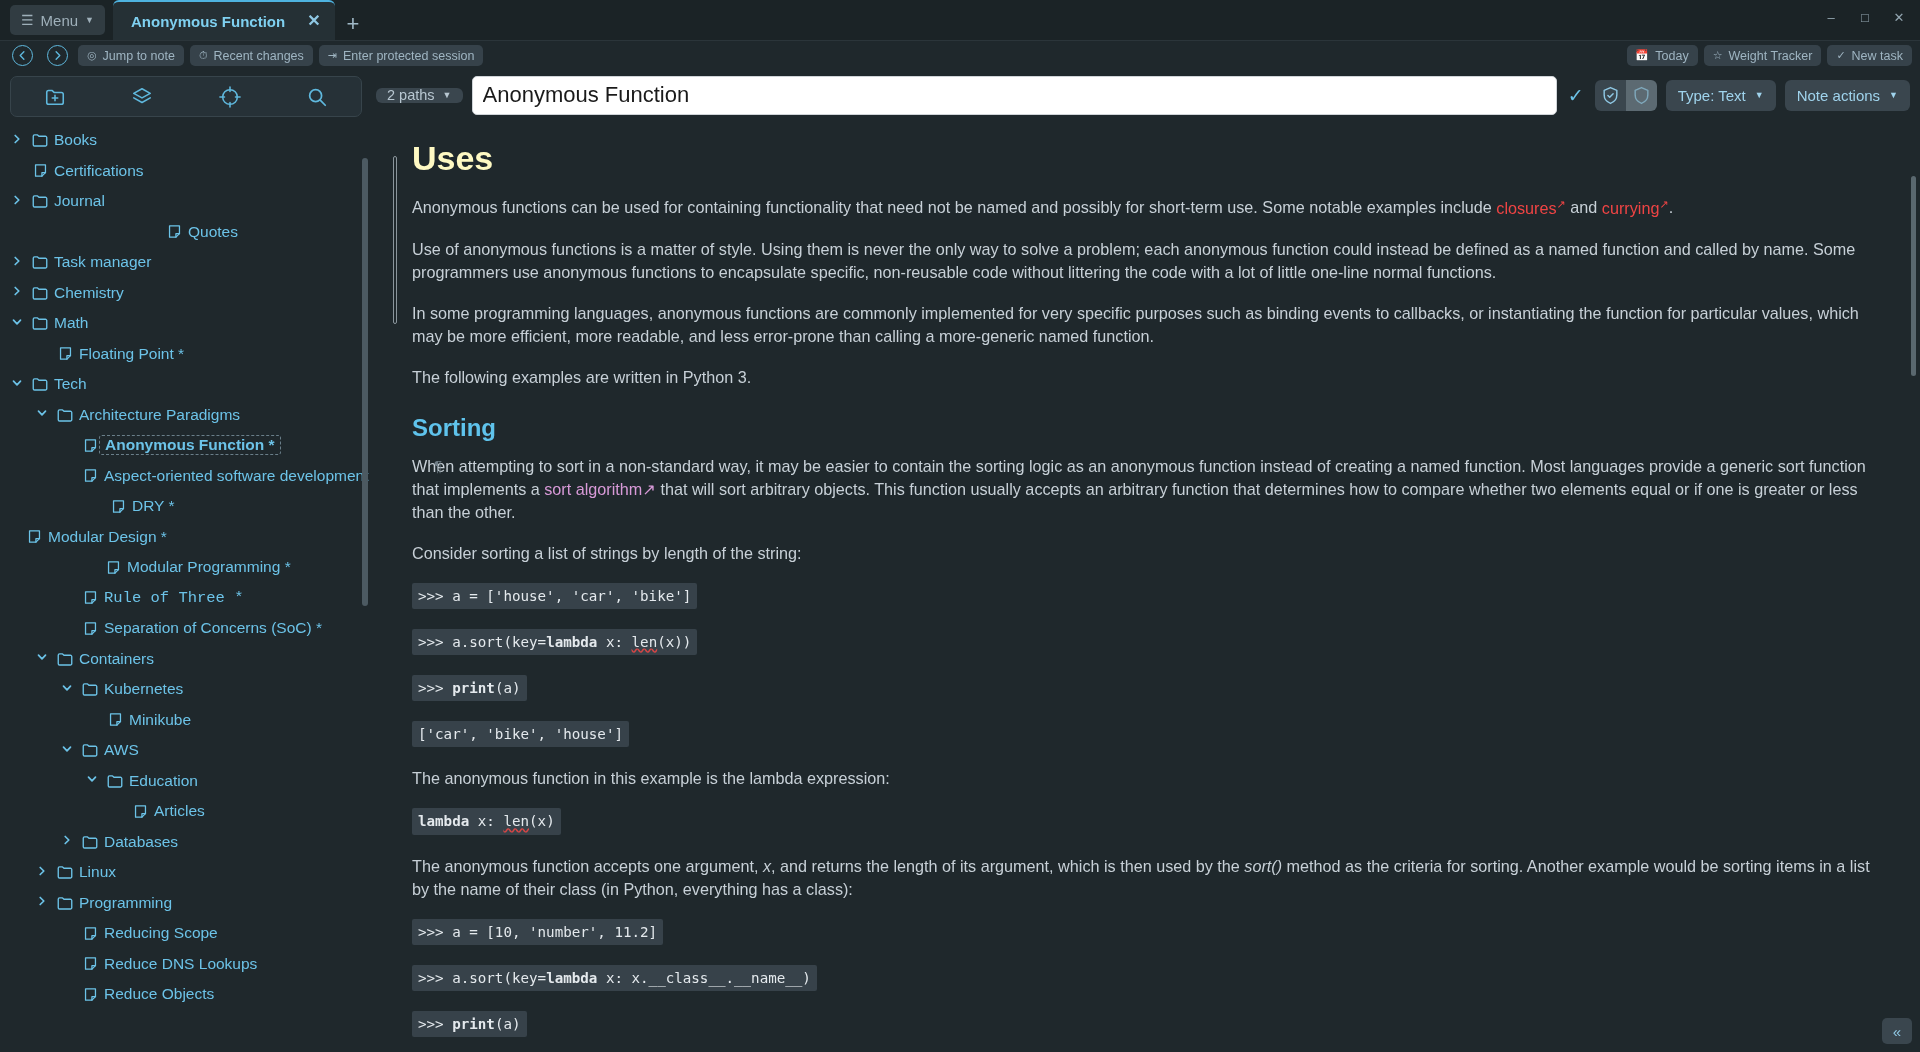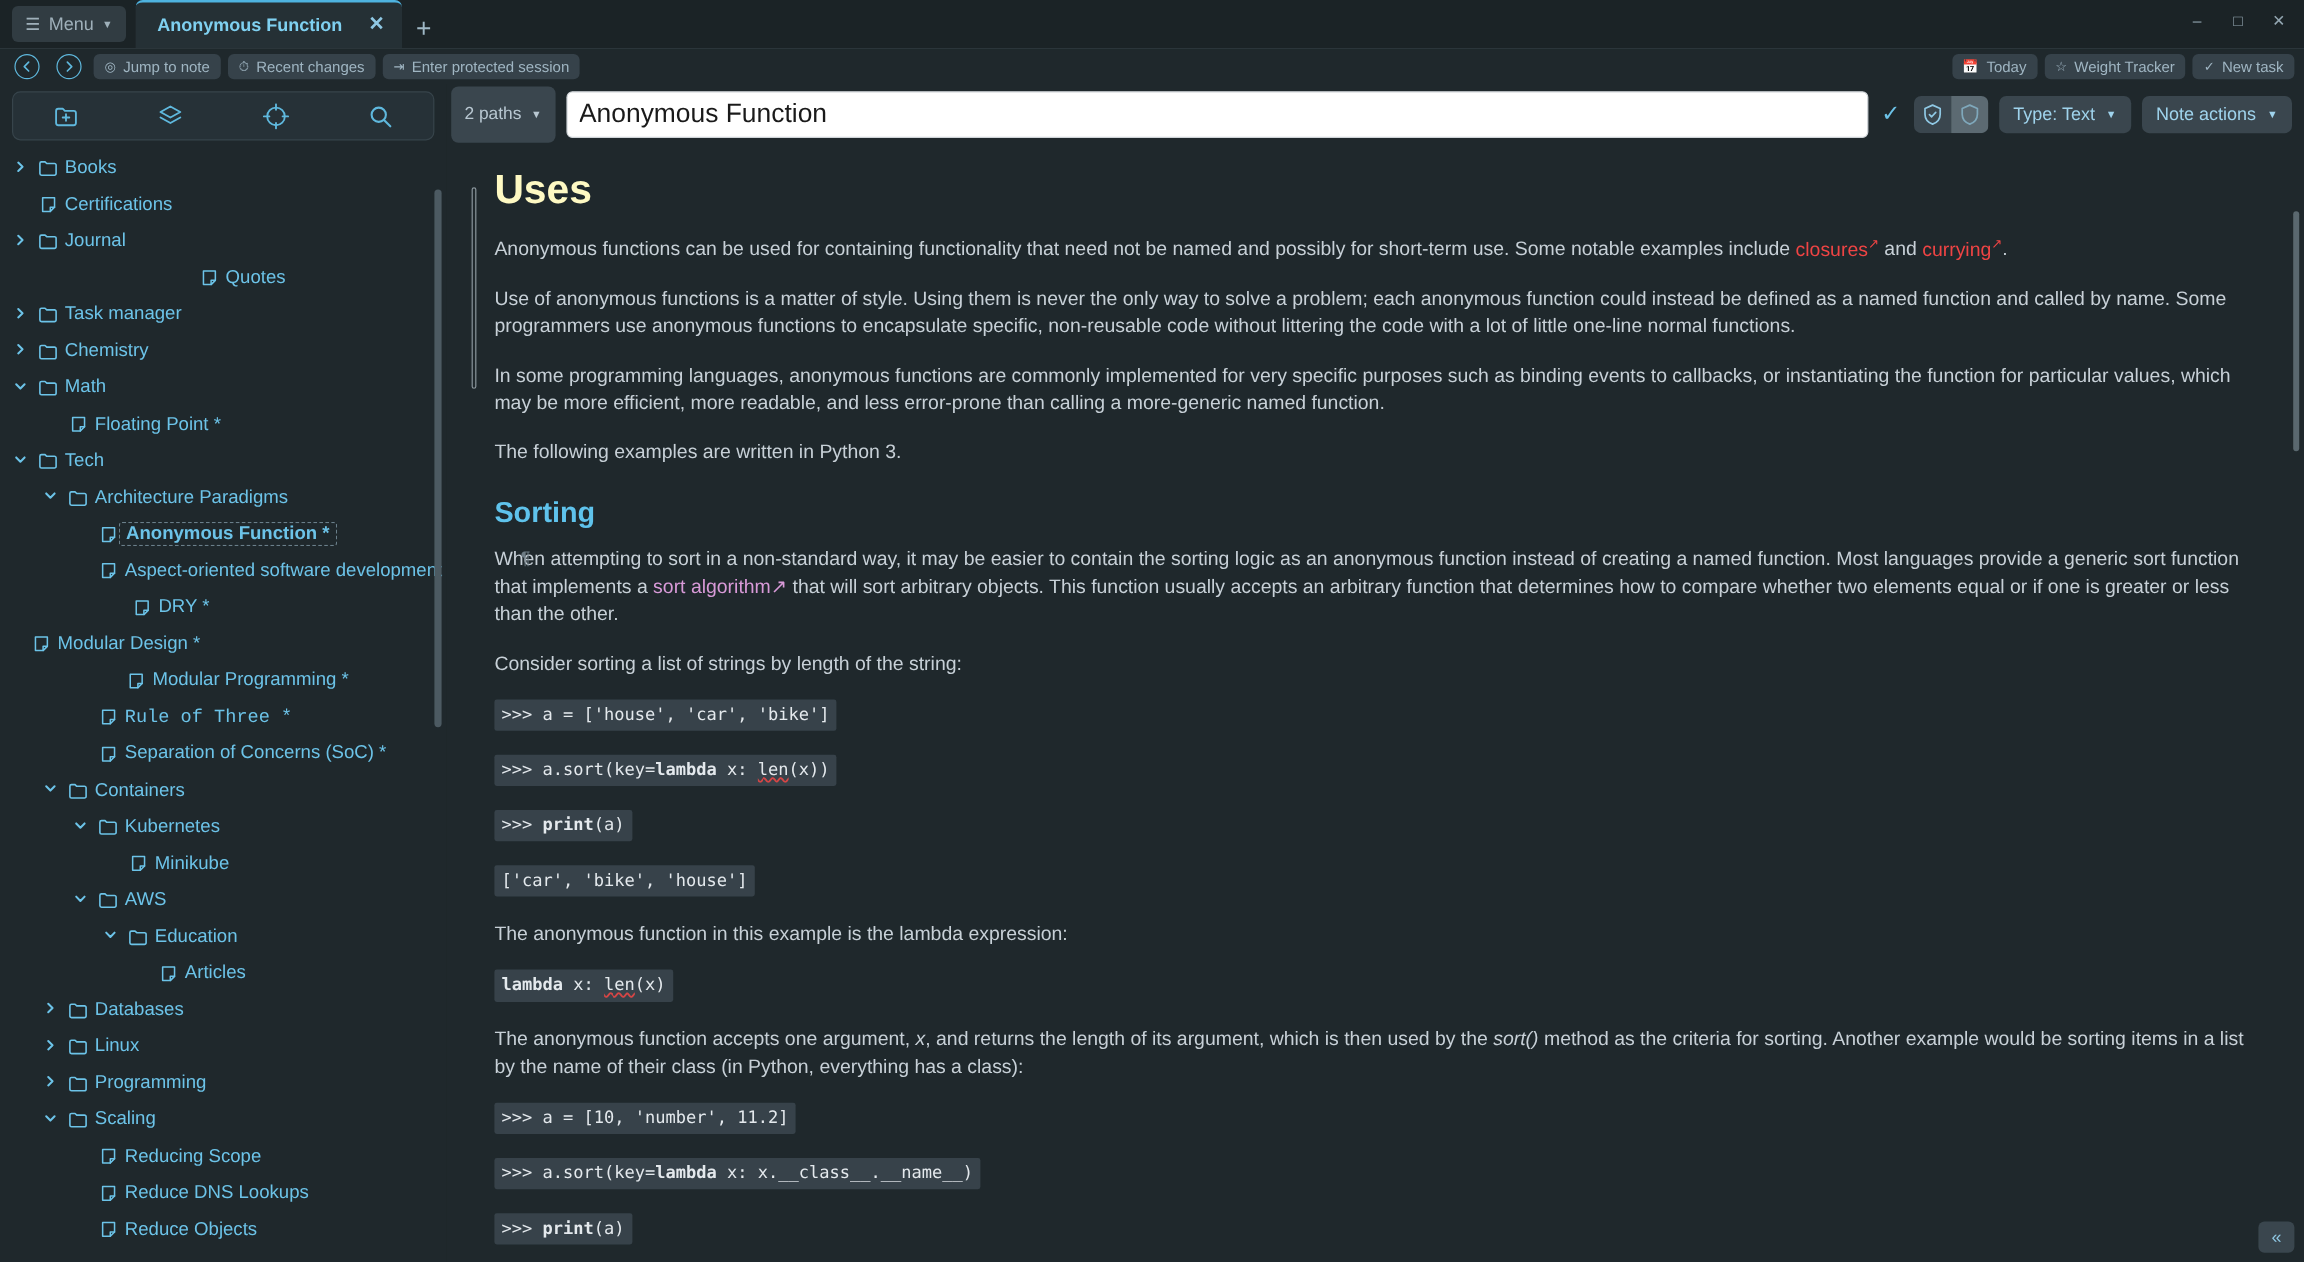--- a/index.html
+++ b/index.html
@@ -150,21 +150,21 @@
   .content-col { flex: 1; display: flex; flex-direction: column; overflow: hidden; background: #1f282c; }
 
   .note-header {
     height: 50px; min-height: 50px;
     display: flex; align-items: center;
     padding: 0 10px 0 0;
     gap: 9px;
   }
   .paths-btn {
     background: #3a464e; color: #b8c7d1;
-    border-radius: 6px; height: 47px;
+    border-radius: 6px; height: 15px;
     padding: 0 11px;
     display: flex; align-items: center; gap: 8px;
     font-size: 14.5px; cursor: pointer;
     margin-left: 4px;
   }
   .title-input {
     flex: 1;
     height: 39px;
     background: #ffffff;
     border: 1px solid #cfd4d8;
@@ -588,63 +588,52 @@
         <div class="node" style="padding-left: 106px;">
           <span class="chev blank"></span>
           <span class="nicon">
             <svg width="17" height="17" viewBox="0 0 24 24" fill="none" stroke="#6cc3e8" stroke-width="1.8" stroke-linecap="round" stroke-linejoin="round">
               <path d="M19 4H5v16h9l5-5z"></path>
               <path d="M14 20v-5h5"></path>
             </svg>
           </span>
           <span class="nlabel">Articles</span>
         </div>
+        <div class="node" style="padding-left: 31px; margin-left: 25px;">
+          <span class="chev"><svg width="12" height="12" viewBox="0 0 12 12">
+              <path d="M4.2 2.5 7.8 6l-3.6 3.5" stroke="#6cc3e8" stroke-width="1.7" fill="none" stroke-linecap="round" stroke-linejoin="round"></path>
+            </svg></span>
+          <span class="nicon">
+            <svg width="18" height="18" viewBox="0 0 24 24" fill="none" stroke="#6cc3e8" stroke-width="1.8" stroke-linecap="round" stroke-linejoin="round">
+              <path d="M3 7a1.8 1.8 0 0 1 1.8-1.8h3.9L10.6 7h8.6A1.8 1.8 0 0 1 21 8.8v9.4A1.8 1.8 0 0 1 19.2 20H4.8A1.8 1.8 0 0 1 3 18.2z"></path>
+            </svg>
+          </span>
+          <span class="nlabel">Databases</span>
+        </div>
         <div class="node" style="padding-left: 31px;">
           <span class="chev"><svg width="12" height="12" viewBox="0 0 12 12">
               <path d="M4.2 2.5 7.8 6l-3.6 3.5" stroke="#6cc3e8" stroke-width="1.7" fill="none" stroke-linecap="round" stroke-linejoin="round"></path>
             </svg></span>
           <span class="nicon">
             <svg width="18" height="18" viewBox="0 0 24 24" fill="none" stroke="#6cc3e8" stroke-width="1.8" stroke-linecap="round" stroke-linejoin="round">
               <path d="M3 7a1.8 1.8 0 0 1 1.8-1.8h3.9L10.6 7h8.6A1.8 1.8 0 0 1 21 8.8v9.4A1.8 1.8 0 0 1 19.2 20H4.8A1.8 1.8 0 0 1 3 18.2z"></path>
             </svg>
           </span>
-          <span class="nlabel">Databases</span>
+          <span class="nlabel">Linux</span>
         </div>
         <div class="node" style="padding-left: 31px;">
           <span class="chev"><svg width="12" height="12" viewBox="0 0 12 12">
               <path d="M4.2 2.5 7.8 6l-3.6 3.5" stroke="#6cc3e8" stroke-width="1.7" fill="none" stroke-linecap="round" stroke-linejoin="round"></path>
             </svg></span>
           <span class="nicon">
             <svg width="18" height="18" viewBox="0 0 24 24" fill="none" stroke="#6cc3e8" stroke-width="1.8" stroke-linecap="round" stroke-linejoin="round">
               <path d="M3 7a1.8 1.8 0 0 1 1.8-1.8h3.9L10.6 7h8.6A1.8 1.8 0 0 1 21 8.8v9.4A1.8 1.8 0 0 1 19.2 20H4.8A1.8 1.8 0 0 1 3 18.2z"></path>
             </svg>
           </span>
-          <span class="nlabel">Linux</span>
-        </div>
-        <div class="node" style="padding-left: 31px;">
-          <span class="chev"><svg width="12" height="12" viewBox="0 0 12 12">
-              <path d="M4.2 2.5 7.8 6l-3.6 3.5" stroke="#6cc3e8" stroke-width="1.7" fill="none" stroke-linecap="round" stroke-linejoin="round"></path>
-            </svg></span>
-          <span class="nicon">
-            <svg width="18" height="18" viewBox="0 0 24 24" fill="none" stroke="#6cc3e8" stroke-width="1.8" stroke-linecap="round" stroke-linejoin="round">
-              <path d="M3 7a1.8 1.8 0 0 1 1.8-1.8h3.9L10.6 7h8.6A1.8 1.8 0 0 1 21 8.8v9.4A1.8 1.8 0 0 1 19.2 20H4.8A1.8 1.8 0 0 1 3 18.2z"></path>
-            </svg>
-          </span>
           <span class="nlabel">Programming</span>
-        </div>
-        <div class="node" style="padding-left: 31px;">
-          <span class="chev"><svg width="12" height="12" viewBox="0 0 12 12">
-              <path d="M2.5 4.2 6 7.8l3.5-3.6" stroke="#6cc3e8" stroke-width="1.7" fill="none" stroke-linecap="round" stroke-linejoin="round"></path>
-            </svg></span>
-          <span class="nicon">
-            <svg width="18" height="18" viewBox="0 0 24 24" fill="none" stroke="#6cc3e8" stroke-width="1.8" stroke-linecap="round" stroke-linejoin="round">
-              <path d="M3 7a1.8 1.8 0 0 1 1.8-1.8h3.9L10.6 7h8.6A1.8 1.8 0 0 1 21 8.8v9.4A1.8 1.8 0 0 1 19.2 20H4.8A1.8 1.8 0 0 1 3 18.2z"></path>
-            </svg>
-          </span>
-          <span class="nlabel">Scaling</span>
         </div>
         <div class="node" style="padding-left: 56px;">
           <span class="chev blank"></span>
           <span class="nicon">
             <svg width="17" height="17" viewBox="0 0 24 24" fill="none" stroke="#6cc3e8" stroke-width="1.8" stroke-linecap="round" stroke-linejoin="round">
               <path d="M19 4H5v16h9l5-5z"></path>
               <path d="M14 20v-5h5"></path>
             </svg>
           </span>
           <span class="nlabel">Reducing Scope</span>

